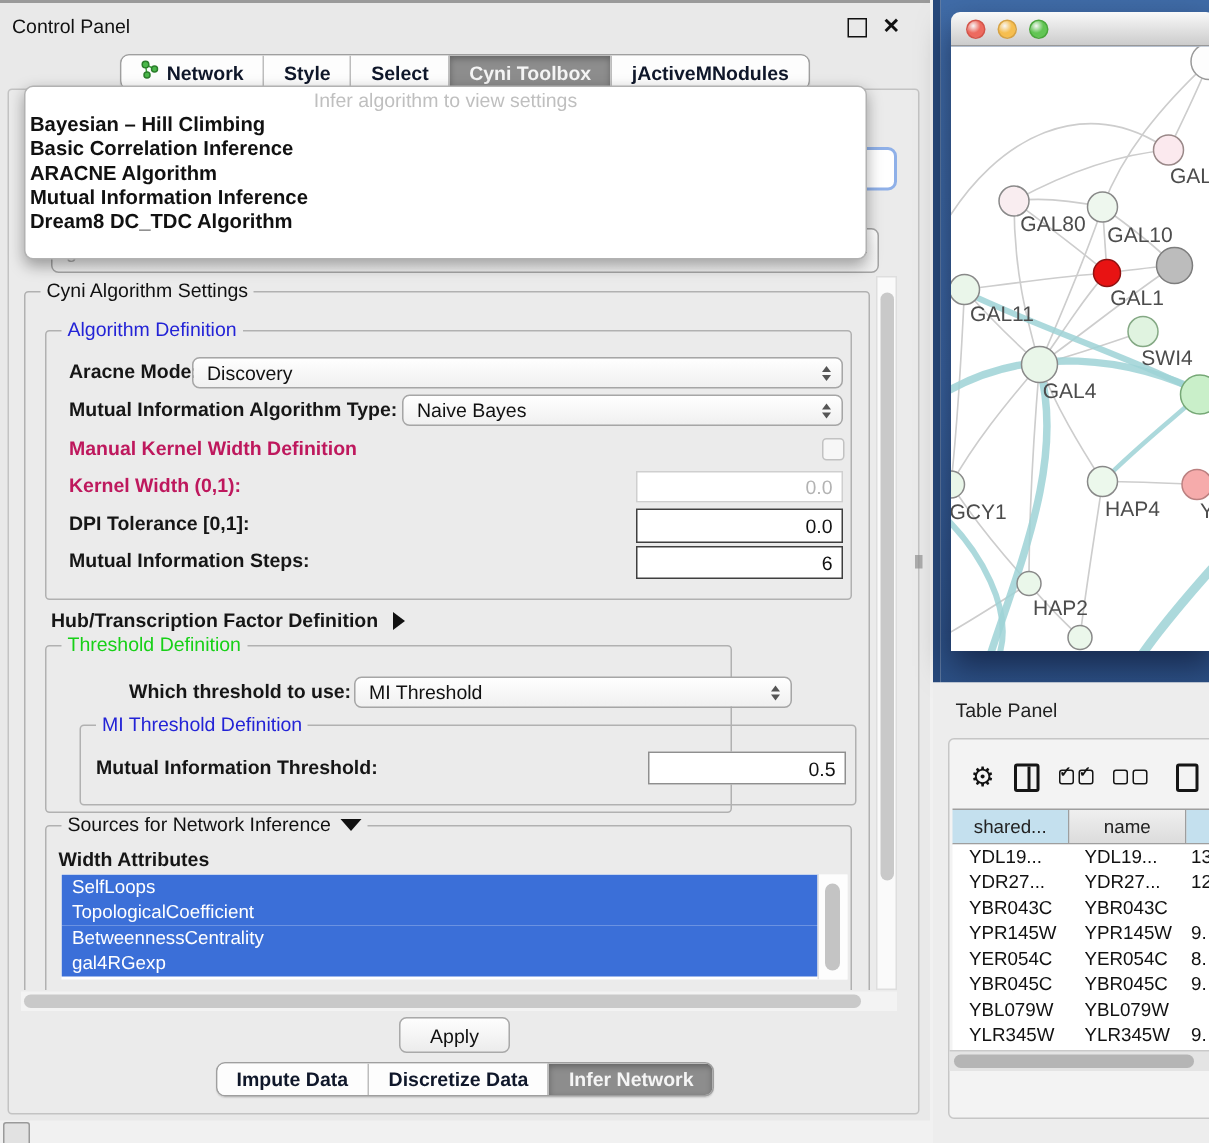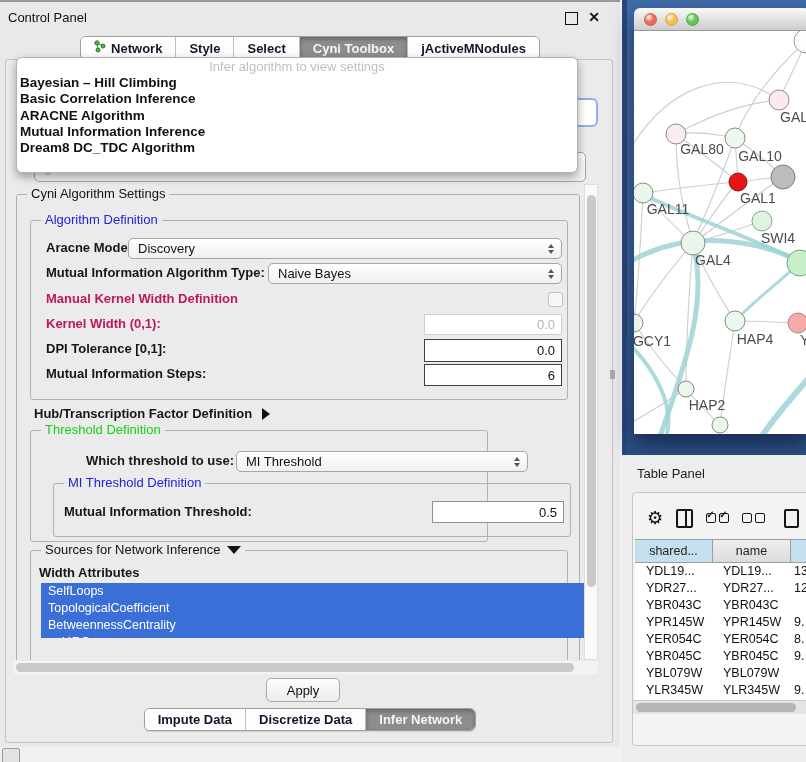--- a/index.html
+++ b/index.html
@@ -229,21 +229,21 @@
         </div>
       </div>
     </div>
 
     <div class="grp" style="left:16px;top:366px;width:538px;height:140px;">
       <span class="gtitle">
         <span>Sources for Network Inference</span>
         <span class="tri-down"></span>
       </span>
       <span class="lbl" style="left:8px;top:14px;">Width Attributes</span>
-      <div id="attr-list" style="left:10px;top:32px;width:524px;height:55px;padding-left:40px;">
+      <div id="attr-list" style="left:10px;top:32px;width:524px;height:70px;">
         <div class="attr-rows" id="attr-rows">
             <div class="attr-item">SelfLoops</div>
             <div class="attr-item">TopologicalCoefficient</div>
             <div class="attr-item">BetweennessCentrality</div>
             <div class="attr-item">gal4RGexp</div>
           </div>
         <div class="list-sb">
             <div class="thumb"></div>
           </div>
       </div>

